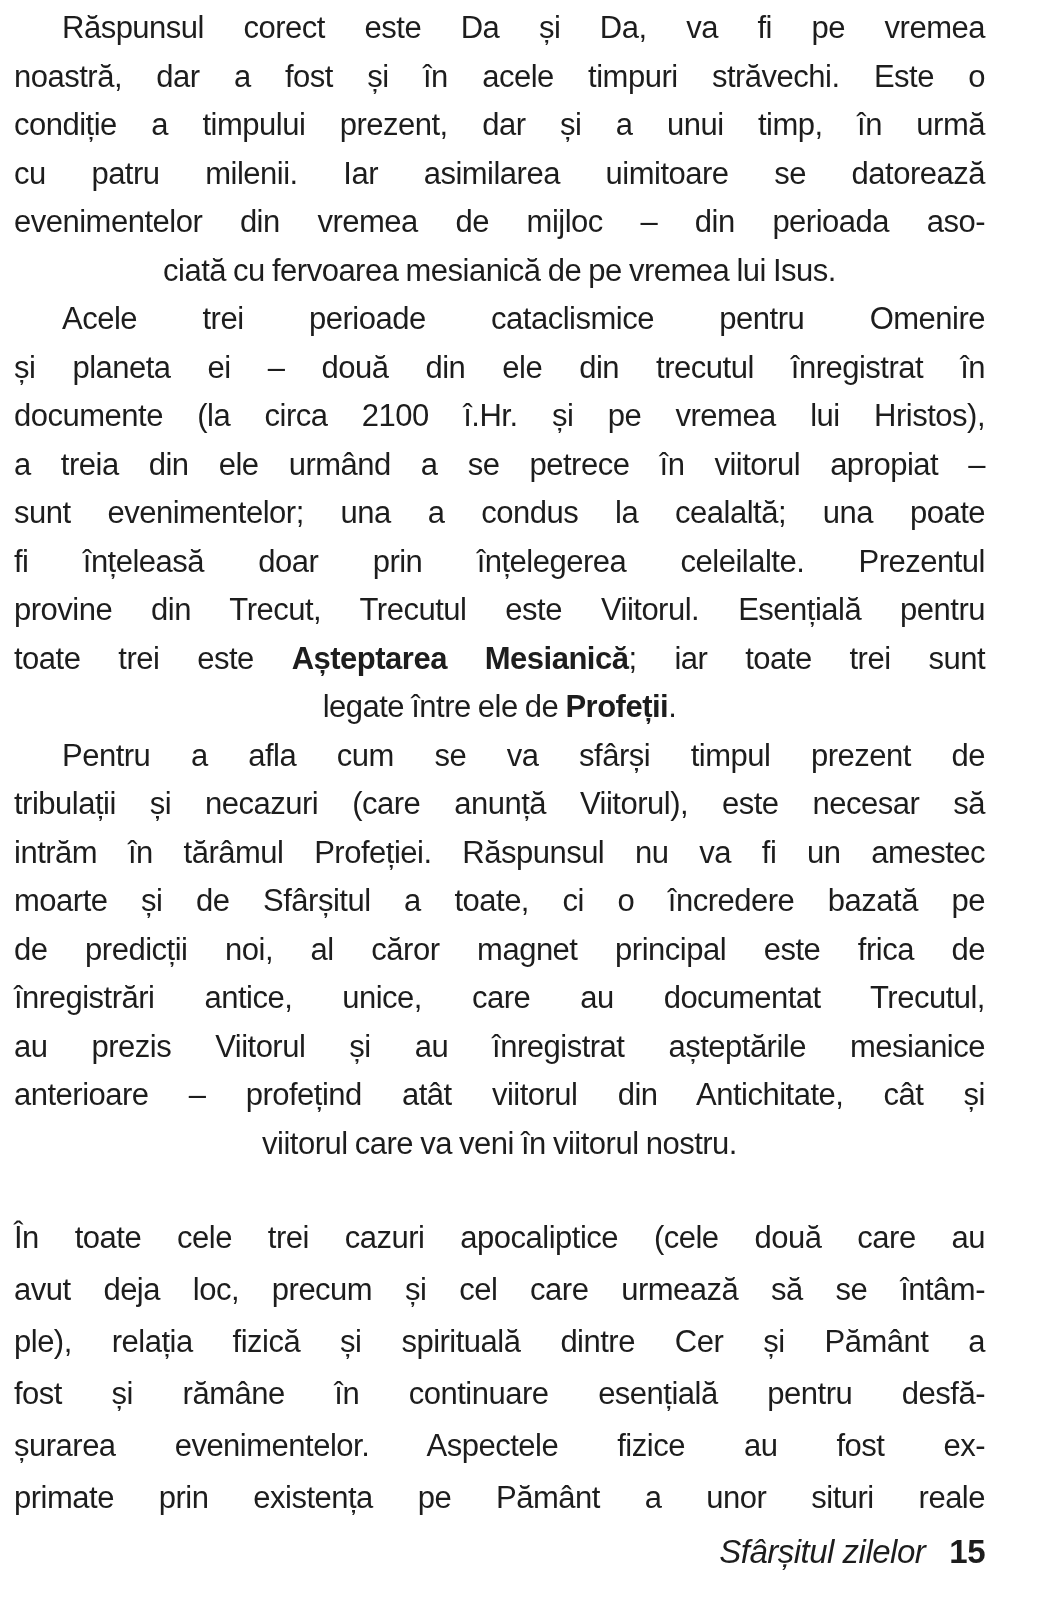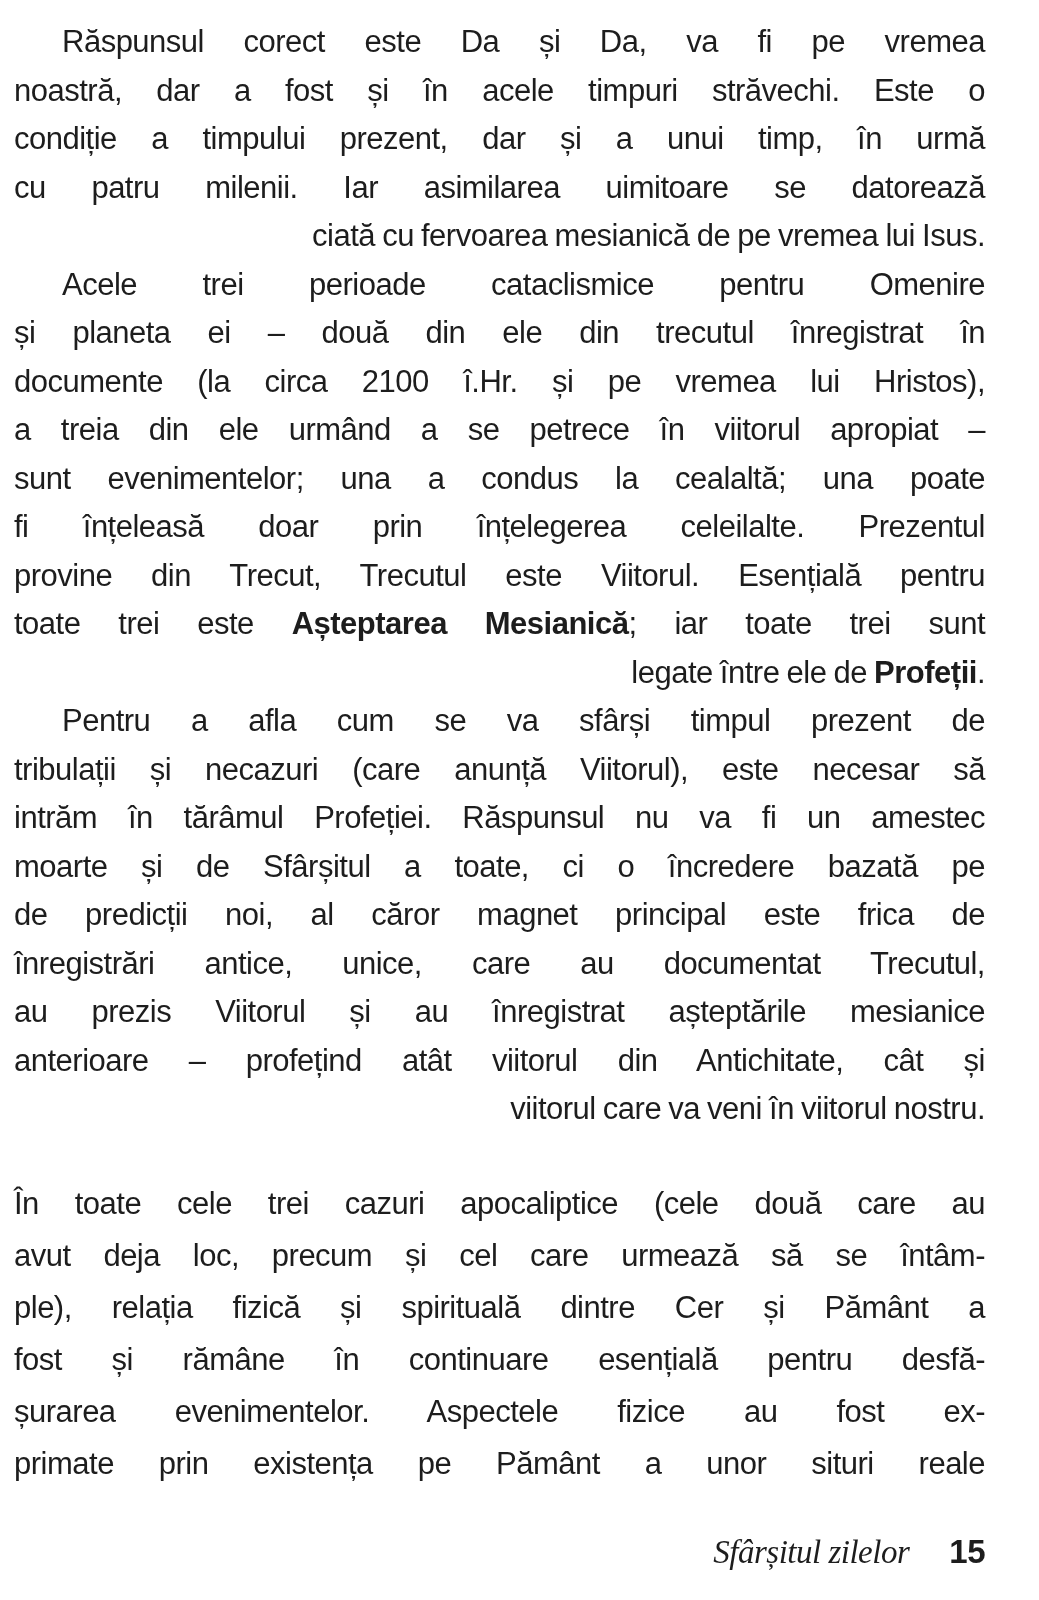--- a/index.html
+++ b/index.html
@@ -17,33 +17,33 @@
   .page {
     position: relative;
     width: 1039px;
     height: 1600px;
     background: #ffffff;
     overflow: hidden;
   }
   .text-block {
     position: absolute;
     left: 14px;
-    top: 18px;
+    top: 4px;
     width: 971px;
   }
   .para {
     margin: 0;
     padding: 0;
   }
   .line {
     font-size: 31px;
     line-height: 48.5px;
     letter-spacing: -0.5px;
     word-spacing: -1px;
-    text-align: right;
+    text-align: center;
     white-space: normal;
   }
   .line.just {
     text-align: justify;
     text-align-last: justify;
   }
   .line.indent {
     text-indent: 48px;
   }
   .para.quote {
@@ -59,41 +59,41 @@
     position: absolute;
     left: 14px;
     top: 1528px;
     width: 971px;
     text-align: right;
     font-size: 33px;
     line-height: 48px;
   }
   .footer-title {
     font-style: italic;
-    margin-right: 40px;
+    margin-right: 24px;
     letter-spacing: -0.5px;
-    font-family: Liberation Serif, serif;
   }
   .footer-num {
     font-weight: bold;
     font-style: normal;
     letter-spacing: -0.5px;
     text-align: center;
   }
 </style>
 </head>
 <body>
 
 <div class="page">
   <div class="text-block" id="text-block">
       <div class="para body">
         <div class="line just indent"><span>Răspunsul corect este Da și Da, va fi pe vremea</span></div>
         <div class="line just"><span>noastră, dar a fost și în acele timpuri străvechi. Este o</span></div>
         <div class="line just"><span>condiție a timpului prezent, dar și a unui timp, în urmă</span></div>
         <div class="line just"><span>cu patru milenii. Iar asimilarea uimitoare se datorează</span></div>
+        <div class="line just"><span>evenimentelor din vremea de mijloc – din perioada aso-</span></div>
         <div class="line"><span>ciată cu fervoarea mesianică de pe vremea lui Isus.</span></div>
       </div>
       <div class="para body">
         <div class="line just indent"><span>Acele trei perioade cataclismice pentru Omenire</span></div>
         <div class="line just"><span>și planeta ei – două din ele din trecutul înregistrat în</span></div>
         <div class="line just"><span>documente (la circa 2100 î.Hr. și pe vremea lui Hristos),</span></div>
         <div class="line just"><span>a treia din ele urmând a se petrece în viitorul apropiat –</span></div>
         <div class="line just"><span>sunt evenimentelor; una a condus la cealaltă; una poate</span></div>
         <div class="line just"><span>fi înțeleasă doar prin înțelegerea celeilalte. Prezentul</span></div>
         <div class="line just"><span>provine din Trecut, Trecutul este Viitorul. Esențială pentru</span></div>

